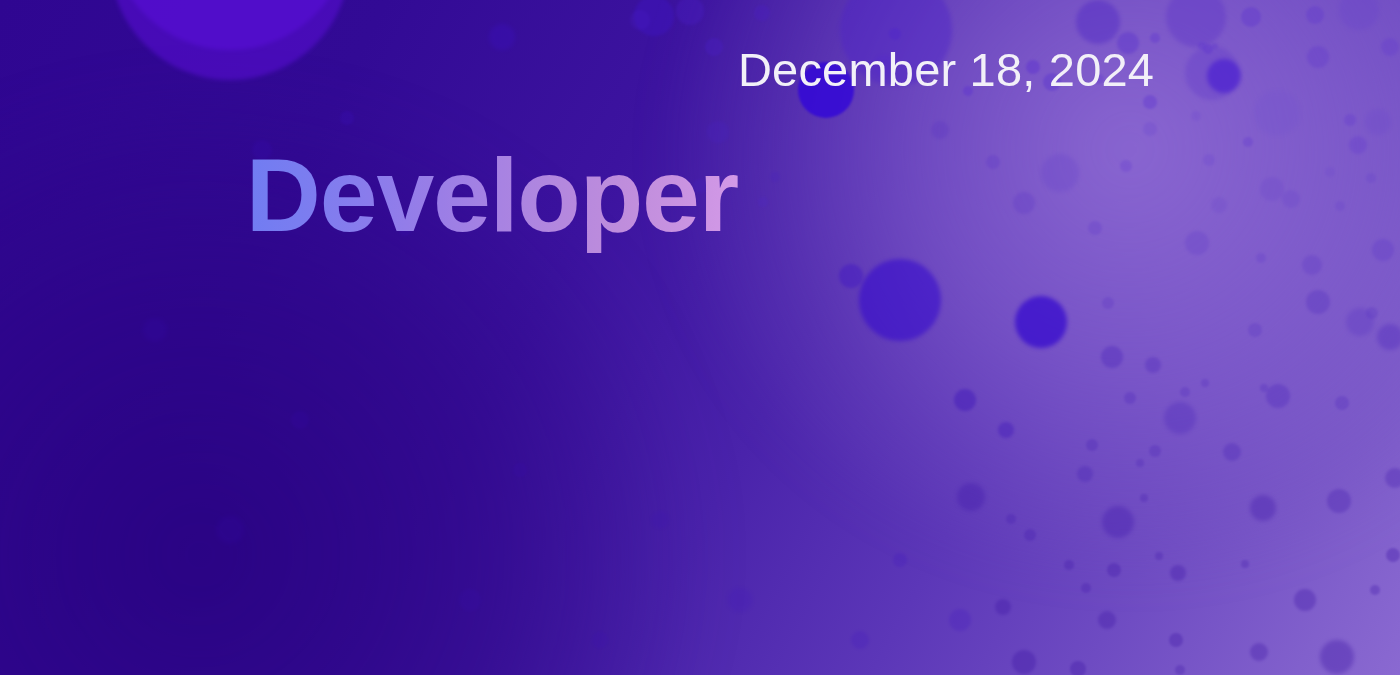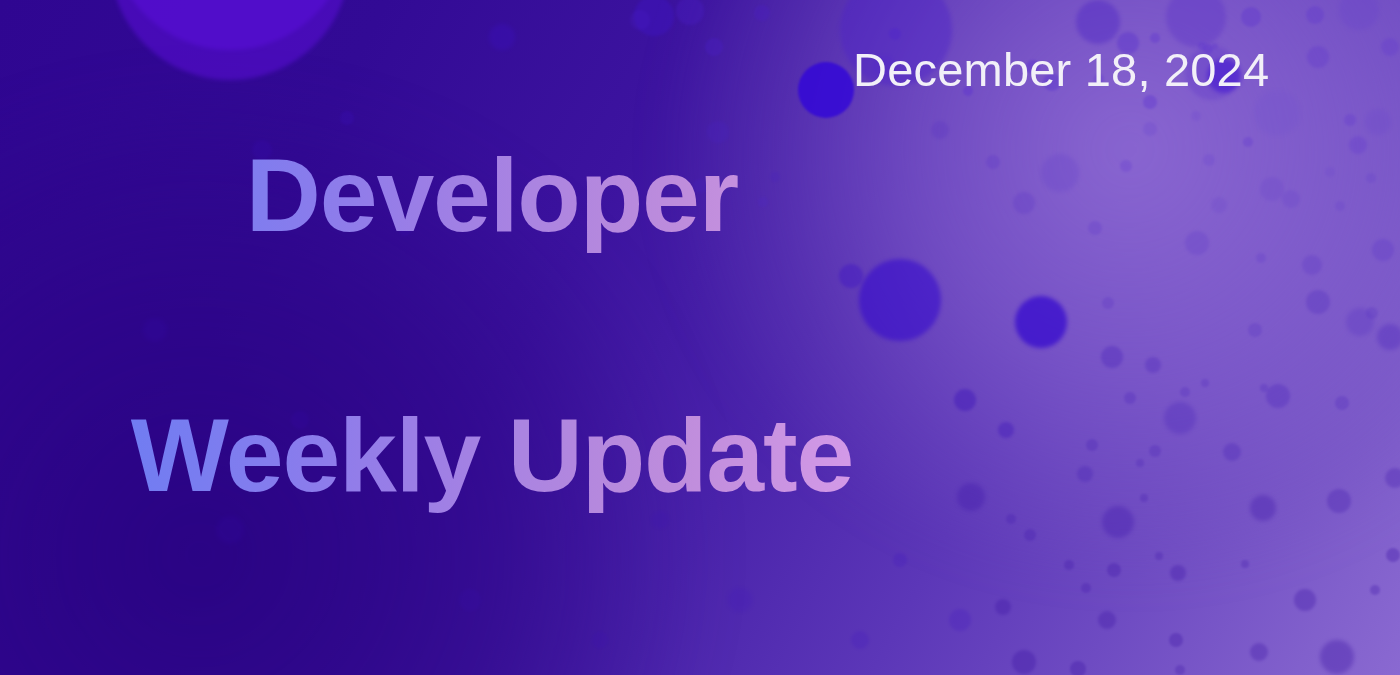--- a/index.html
+++ b/index.html
@@ -255,18 +255,17 @@
       <div class="bubble" style="left: 1211px; top: 197px; width: 16px; height: 16px; background: rgb(104, 67, 203); opacity: 0.22; filter: blur(1.5px);"></div>
       <div class="bubble" style="left: 1365px; top: 109px; width: 26px; height: 26px; background: rgb(106, 70, 205); opacity: 0.24; filter: blur(2px);"></div>
       <div class="bubble" style="left: 1325px; top: 167px; width: 10px; height: 10px; background: rgb(106, 70, 205); opacity: 0.22; filter: blur(1px);"></div>
       <div class="bubble" style="left: 1248px; top: 323px; width: 14px; height: 14px; background: rgb(85, 48, 194); opacity: 0.26; filter: blur(1px);"></div>
       <div class="bubble" style="left: 1149px; top: 445px; width: 12px; height: 12px; background: rgb(70, 32, 180); opacity: 0.26; filter: blur(1px);"></div>
     </div>
 
   <div class="content">
     <h1 class="title">
       <span class="line">Developer</span>
-      <span class="line">Weekly Update</span>
     </h1>
     <div class="subtitle">December 18, 2024</div>
   </div>
 
 </div>
 
 </body></html>

